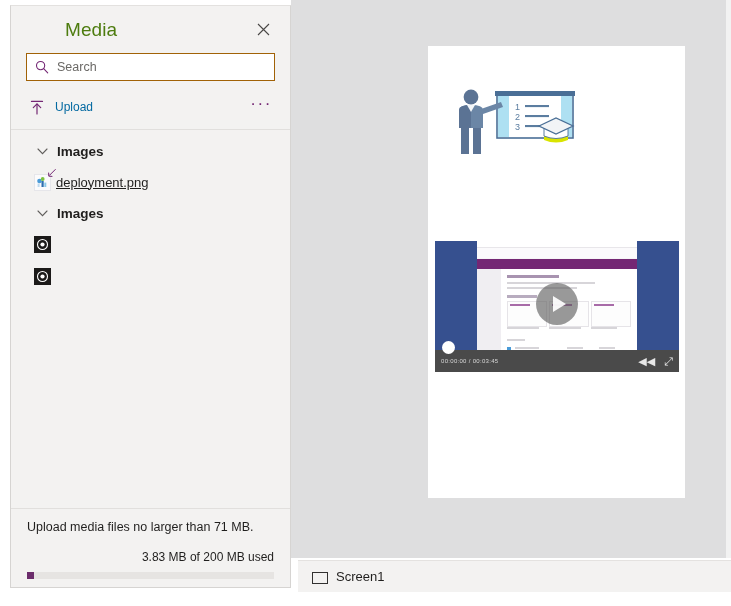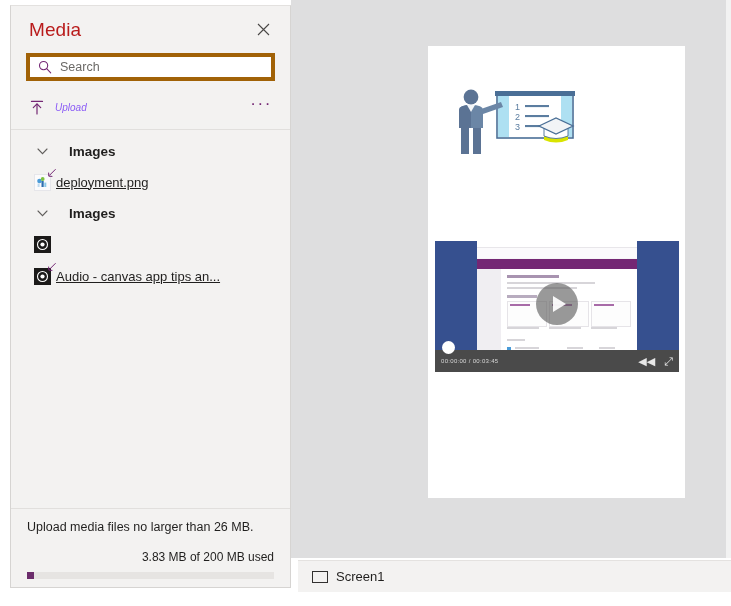--- a/index.html
+++ b/index.html
@@ -51,40 +51,41 @@
   .panel-header {
     height: 47px;
     flex: 0 0 auto;
     display: flex;
     align-items: center;
     padding: 0 14px 0 18px;
     box-sizing: border-box;
   }
   .panel-title {
     font-size: 19px;
-    color: #b91c1c;
+    color: #4d7c0f;
     font-weight: 400;
     letter-spacing: .1px;
     flex: 1 1 auto;
+    margin-left: 36px;
   }
   .close-btn {
     width: 26px; height: 26px;
     display: flex; align-items: center; justify-content: center;
     cursor: pointer;
   }
   .close-btn svg { display:block; }
 
   
   .search-row {
     padding: 0 15px;
     flex: 0 0 auto;
   }
   .search-box {
     height: 28px;
-    border: 4px solid #a16207;
+    border: 1px solid #a16207;
     background: #ffffff;
     display: flex;
     align-items: center;
     padding: 0 8px;
     box-sizing: border-box;
   }
   .search-icon { flex: 0 0 auto; margin-right: 8px; display:flex; }
   .search-input {
     border: none; outline: none;
     font-family: "Liberation Sans", sans-serif;
@@ -105,21 +106,21 @@
     align-items: center;
     flex: 0 0 auto;
   }
   .upload-btn {
     display: flex; align-items: center;
     flex: 1 1 auto;
     cursor: pointer;
     height: 100%;
   }
   .upload-icon { width: 18px; display:flex; align-items:center; justify-content:center; margin-right: 9px; }
-  .upload-label { font-size: 10px; color: #8b5cf6; font-style: italic; }
+  .upload-label { font-size: 12px; color: #0369a1; }
   .more-btn {
     color: #742774;
     font-size: 17px;
     letter-spacing: 1.6px;
     line-height: 8px;
     cursor: pointer;
     padding: 0 2px 6px 2px;
   }
 
   .panel-divider {
@@ -141,21 +142,20 @@
     display: flex;
     align-items: center;
     padding-left: 26px;
     cursor: pointer;
   }
   .chevron { width: 20px; display:flex; align-items:center; }
   .group-title {
     font-size: 13.5px;
     color: #201f1e;
     font-weight: 600;
-    margin-left: 12px;
   }
   .media-item {
     height: 32px;
     display: flex;
     align-items: center;
     padding-left: 22px;
     cursor: pointer;
     position: relative;
   }
   .item-icon {
@@ -335,21 +335,21 @@
     width: 433px; height: 32px;
     background: #f3f2f1;
     border-top: 1px solid #e4e2e0;
     display: flex;
     align-items: center;
     padding-left: 14px;
     box-sizing: border-box;
   }
   .screen-chip {
     display: flex;
-    align-items: center;
+    align-items: flex-end;
     cursor: pointer;
   }
   .screen-icon {
     width: 16px; height: 12px;
     border: 1.4px solid #323130;
     margin-right: 8px;
     box-sizing: border-box;
   }
   .screen-label {
     font-size: 13px;
@@ -455,31 +455,26 @@
 
 
     <div class="media-item">
       <span class="item-icon">
         <svg width="17" height="17" viewBox="0 0 17 17">
           <rect x="0" y="0" width="17" height="17" fill="#1b1a19"></rect>
           <circle cx="8.5" cy="8.5" r="5" stroke="#ffffff" stroke-width="1.1" fill="none"></circle>
           <circle cx="8.5" cy="8.5" r="2.1" fill="#ffffff"></circle>
         </svg>
       </span>
-      <span class="item-name">Audio - canvas app tips an...
-        <svg class="drag-marker" viewBox="0 0 10 10">
-          <path d="M8.6 1.2 L2.2 7.6 M1.6 4.6 L1.8 8.2 L5.4 8.4" stroke="#742774" stroke-width="1" fill="none"></path>
-        </svg>
-      </span>
     </div>
 
   </div>
 
   <div class="panel-footer">
-    <div class="footer-note">Upload media files no larger than 26 MB.</div>
+    <div class="footer-note">Upload media files no larger than 71 MB.</div>
     <div class="usage-text">3.83 MB of 200 MB used</div>
     <div class="usage-track">
       <div class="usage-fill" id="usage-fill" style="width: 2.8%;"></div>
     </div>
   </div>
 
 </div>
 
 <div id="app-canvas">
 

